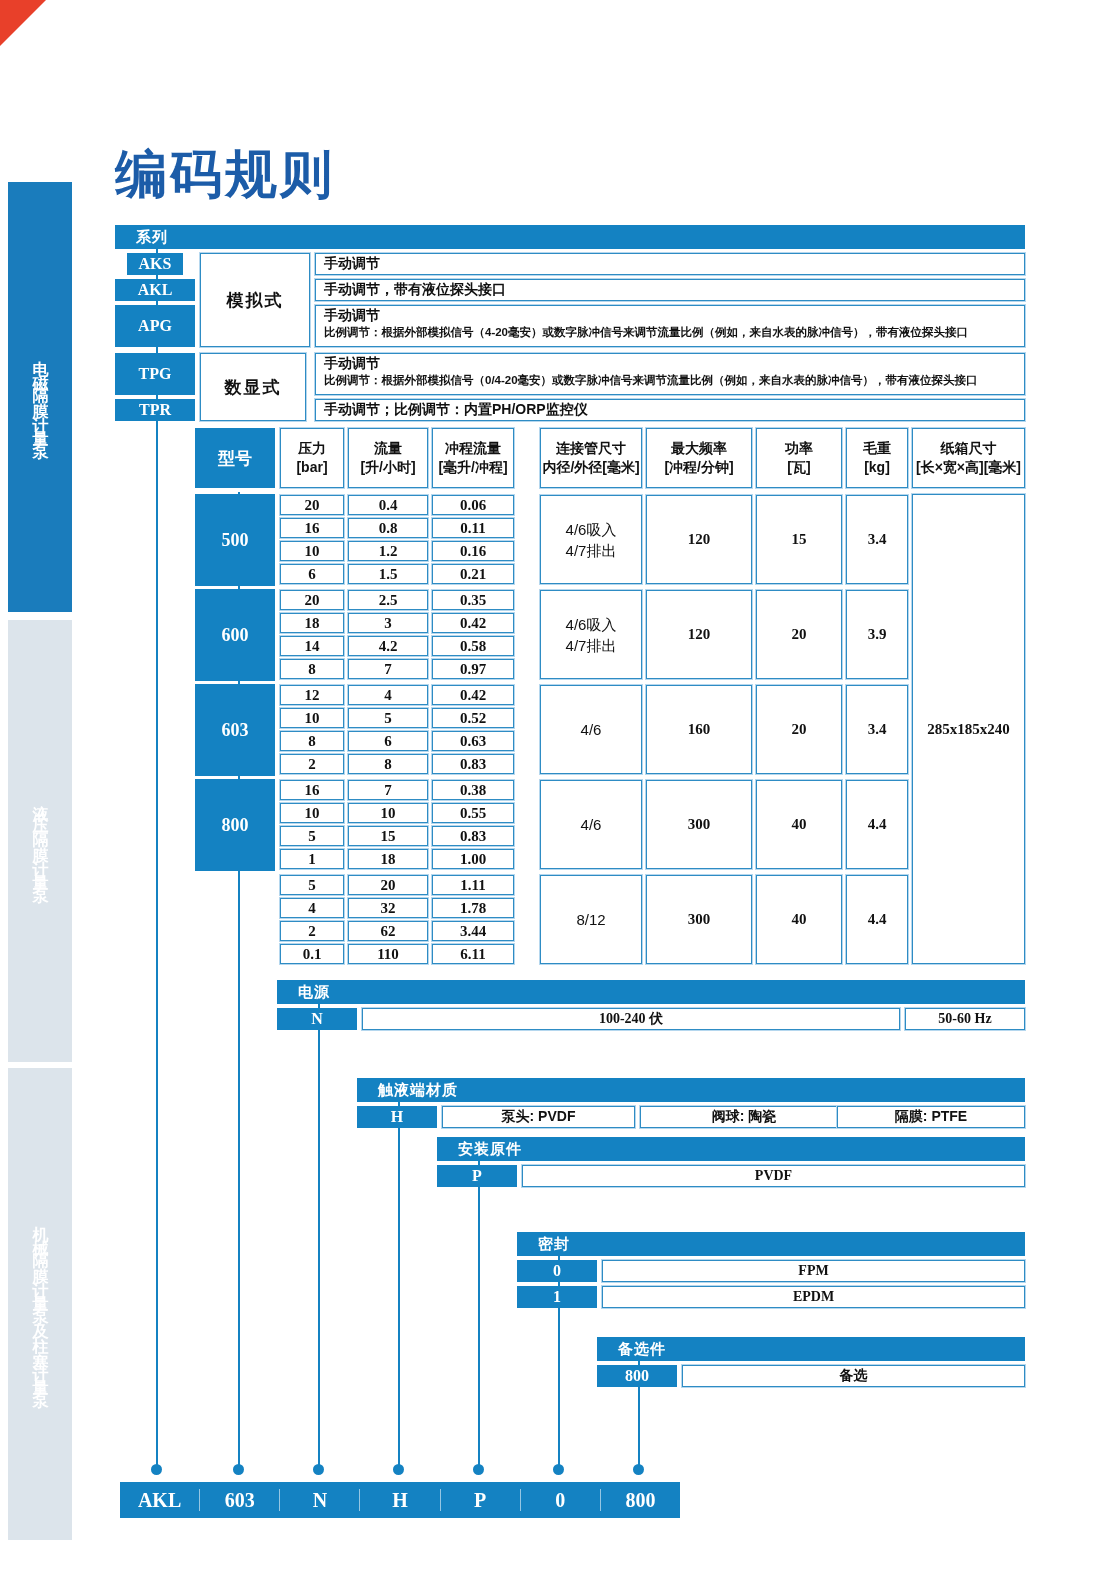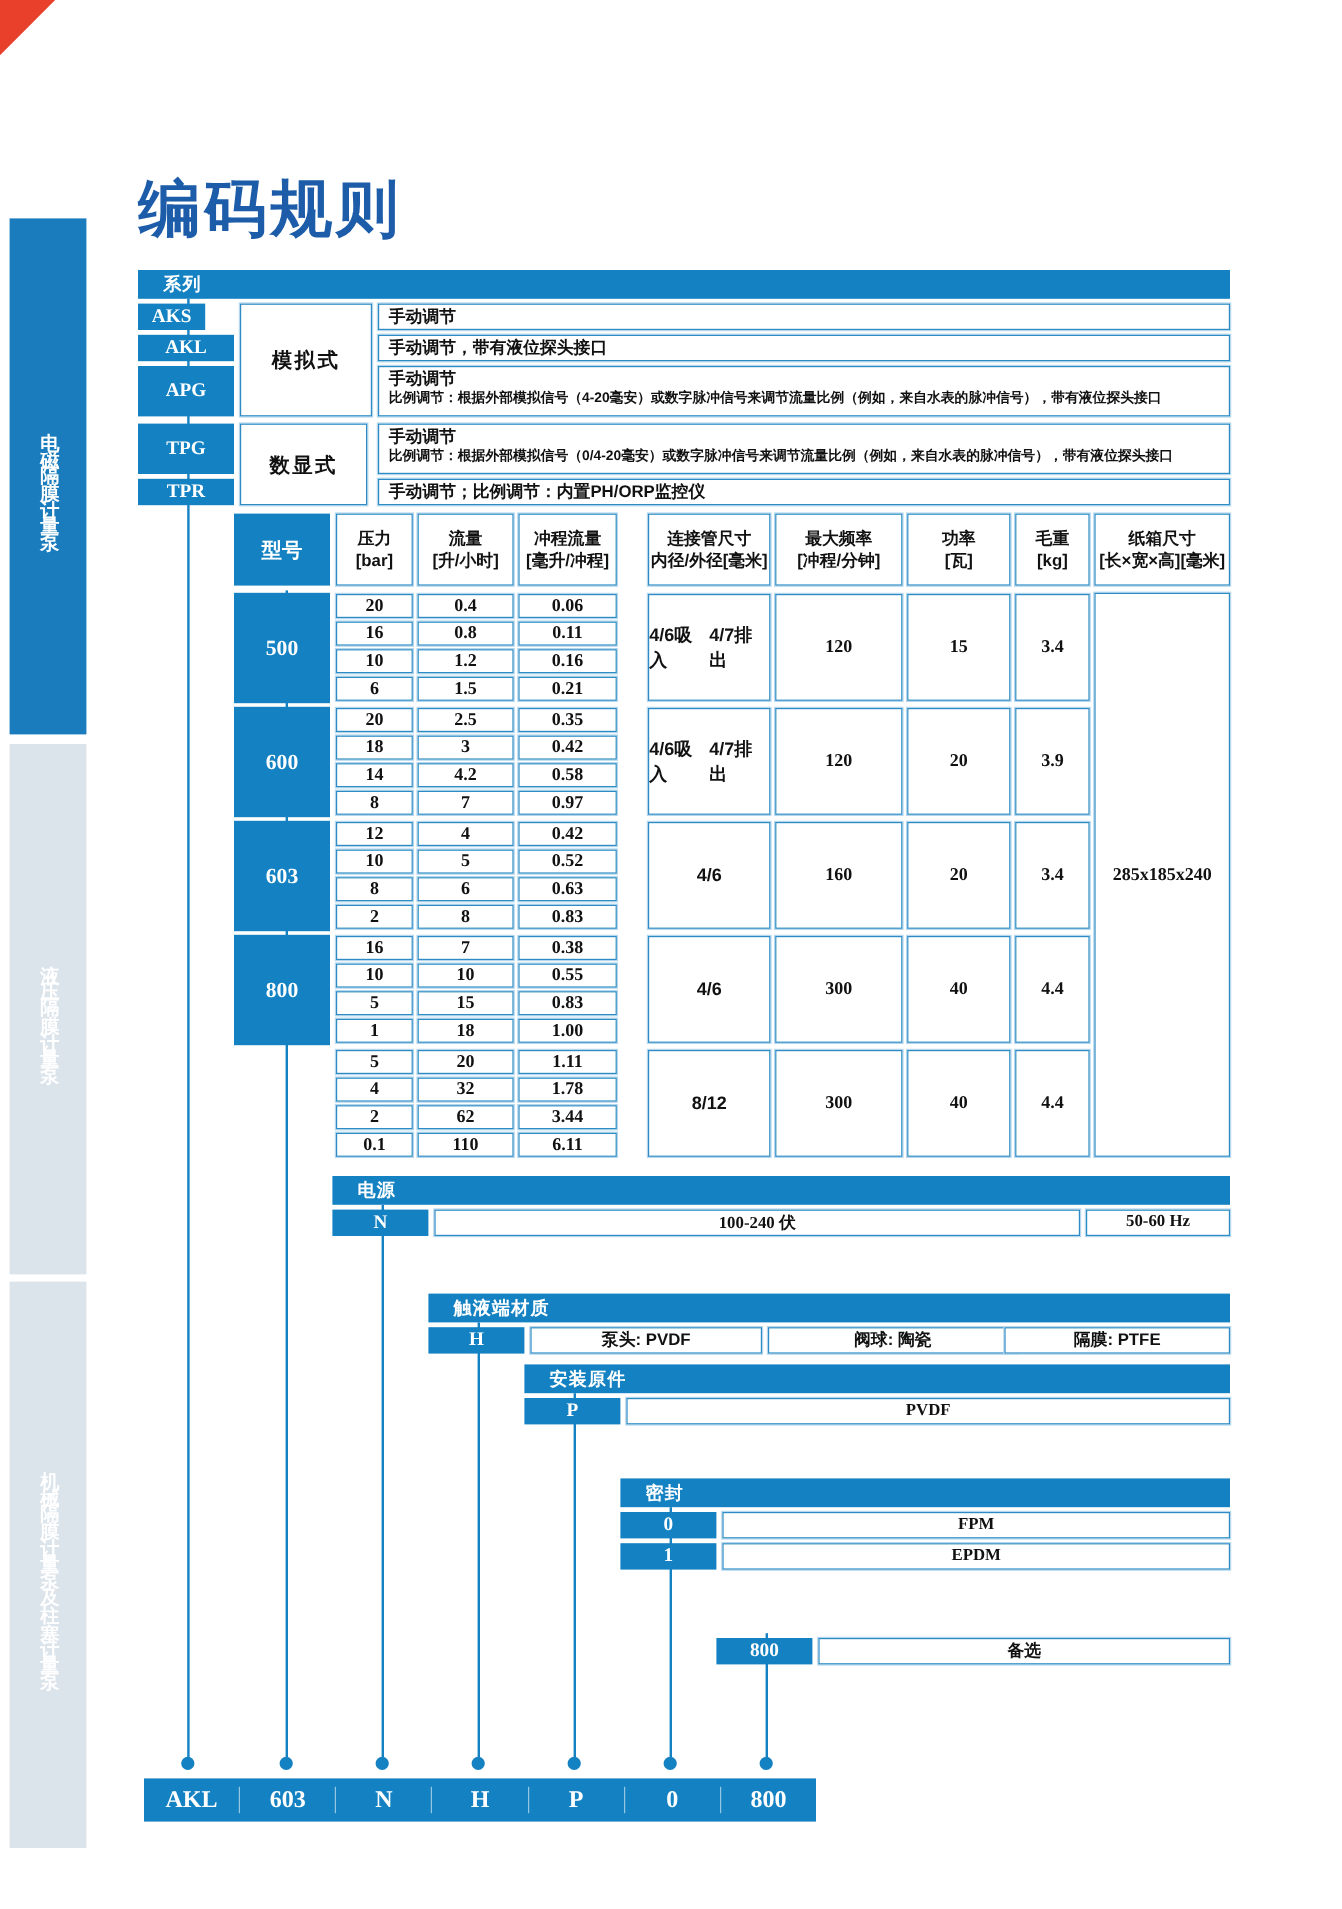--- a/index.html
+++ b/index.html
@@ -39,21 +39,21 @@
   .h-model{position:absolute;left:0;top:0;width:80px;height:60px;background:var(--blue);color:#fff;
            display:flex;align-items:center;justify-content:center;font-size:17px;font-weight:700}
   .col-press{left:85px;width:64px}.col-flow{left:153px;width:80px}.col-stroke{left:237px;width:82px}
   .col-conn{left:345px;width:102px}.col-freq{left:451px;width:106px}.col-pow{left:561px;width:86px}
   .col-wt{left:651px;width:62px}.col-box{left:717px;width:113px}
   .grp{position:absolute;left:0;width:830px;height:92px}
   .model{left:0;top:0;width:80px;height:92px;font-size:18px}
   .r0{top:1px}.r1{top:24px}.r2{top:47px}.r3{top:70px}
   .sub{height:20px}
   .merge{top:1px;height:89px}
-  .conncell{line-height:1.4;font-weight:700;font-size:15px}
+  .conncell{flex-direction:column;line-height:1.4;font-weight:400;font-size:15px}
   .boxcell{top:66px;height:470px}
   
   .cascade{position:absolute}
   
   .codebar{position:absolute;left:120px;top:1482px;width:560px;height:36px;background:var(--blue);
            display:flex;align-items:center}
   .seg{flex:1;text-align:center;color:#fff;font-weight:700;font-family:"Liberation Serif","DejaVu Serif",serif;font-size:20px}
   .sep{width:1px;height:22px;background:rgba(255,255,255,.55)}
 </style>
 </head>
@@ -80,21 +80,21 @@
 
   <div class="tab active" style="top:182px;height:430px">电磁隔膜计量泵</div>
   <div class="tab idle" style="top:620px;height:442px">液压隔膜计量泵</div>
   <div class="tab idle" style="top:1068px;height:472px">机械隔膜计量泵及柱塞计量泵</div>
 
   <div class="title">编码规则</div>
 
   <div class="series">
     <div class="hbar" style="left:0;top:0;width:910px">系列</div>
 
-    <div class="code" style="left:0;top:28px;width:56px;height:22px">AKS</div>
+    <div class="code" style="left:12px;top:28px;width:56px;height:22px">AKS</div>
     <div class="code" style="left:0;top:54px;width:80px;height:22px">AKL</div>
     <div class="code" style="left:0;top:80px;width:80px;height:42px">APG</div>
     <div class="code" style="left:0;top:128px;width:80px;height:42px">TPG</div>
     <div class="code" style="left:0;top:174px;width:80px;height:22px">TPR</div>
 
     <div class="cell type" style="left:85px;top:28px;width:110px;height:94px">模拟式</div>
     <div class="cell type" style="left:85px;top:128px;width:106px;height:68px">数显式</div>
 
     <div class="cell cjk left" style="left:200px;top:28px;width:710px;height:22px">手动调节</div>
     <div class="cell cjk left" style="left:200px;top:54px;width:710px;height:22px">手动调节，带有液位探头接口</div>
@@ -281,20 +281,21 @@
 
   <div class="cascade" style="left:517px;top:1232px;width:508px;height:78px">
     <div class="hbar" style="left:0;top:0;width:508px">密封</div>
     <div class="code" style="left:0;top:28px;width:80px;height:22px">0</div>
     <div class="cell num" style="left:85px;top:28px;width:423px;height:22px;font-size:14px">FPM</div>
     <div class="code" style="left:0;top:54px;width:80px;height:22px">1</div>
     <div class="cell num" style="left:85px;top:54px;width:423px;height:22px;font-size:14px">EPDM</div>
   </div>
 
   <div class="cascade" style="left:597px;top:1337px;width:428px;height:52px">
+    <div class="hbar" style="left:0;top:0;width:428px">备选件</div>
     <div class="code" style="left:0;top:28px;width:80px;height:22px">800</div>
     <div class="cell cjk" style="left:85px;top:28px;width:343px;height:22px">备选</div>
   </div>
 
   <div class="codebar">
     <div class="seg">AKL</div>
       <i class="sep"></i>
     <div class="seg">603</div>
       <i class="sep"></i>
     <div class="seg">N</div>

